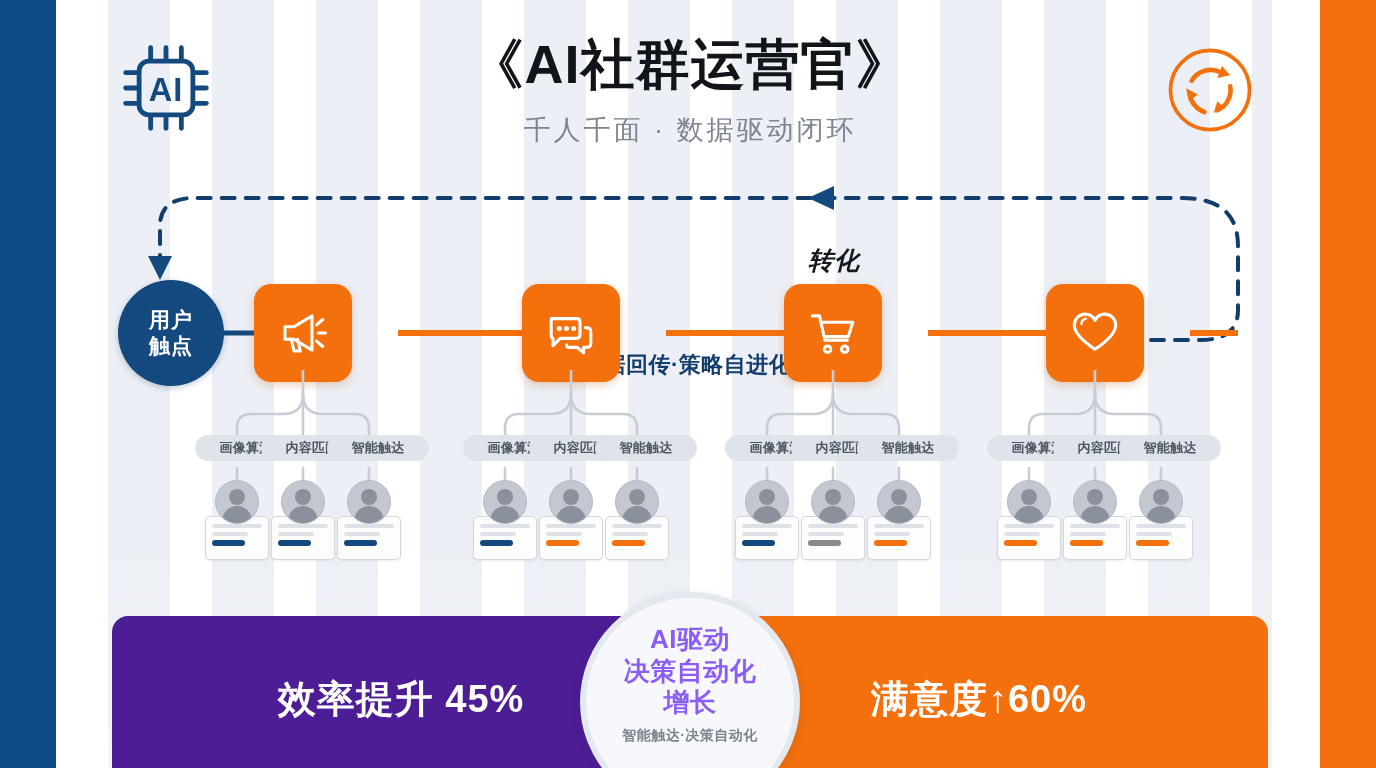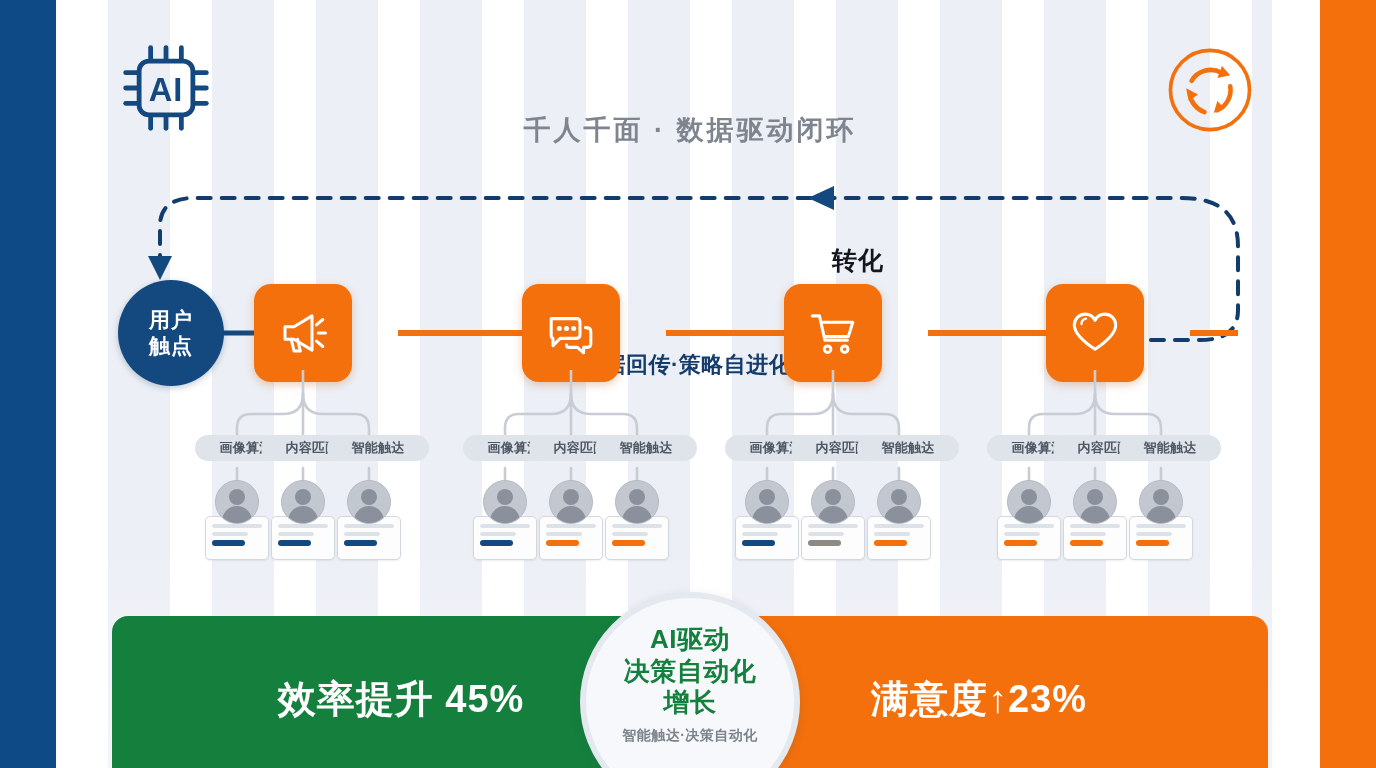--- a/index.html
+++ b/index.html
@@ -32,21 +32,21 @@
 
   
   #header{position:absolute;left:0;top:0;width:1164px;height:170px;}
   .title{
     position:absolute;left:0;right:0;top:36px;text-align:center;
     font-size:54px;font-weight:bold;color:#111418;letter-spacing:1px;
     line-height:1.05;white-space:nowrap;
   }
   .subtitle{
     position:absolute;left:0;right:0;top:112px;text-align:center;
-    font-size:27px;font-weight:bold;color:#7e858f;letter-spacing:3px;
+    font-size:27px;font-weight:normal;color:#7e858f;letter-spacing:3px;
     white-space:nowrap;
   }
   #ai-chip{position:absolute;left:10px;top:40px;width:96px;height:96px;}
   #loop-badge{position:absolute;right:16px;top:44px;width:92px;height:92px;}
 
   
   #loopwrap{position:absolute;left:0;top:168px;width:1164px;height:220px;pointer-events:none;}
   .loop-label{
     position:absolute;left:420px;top:182px;
     font-size:22px;font-weight:bold;color:#123c6b;letter-spacing:.5px;
@@ -88,31 +88,31 @@
     border:1px solid #d3d8e0;border-radius:5px;padding:7px 6px 0;box-sizing:border-box;
     box-shadow:0 1px 2px rgba(70,85,110,.10);
   }
   .ln{height:4px;border-radius:2px;background:#dde1e8;margin-bottom:4px;}
   .ln.w1{width:100%;} .ln.w2{width:72%;}
   .bar{height:6px;width:66%;border-radius:3px;margin-top:3px;}
 
   
   #bottom{position:absolute;left:0;top:616px;width:1164px;height:152px;}
   .band{position:absolute;top:0;height:152px;}
-  .band-l{left:4px;width:578px;background:#15803d;border-radius:16px 0 0 0;}
+  .band-l{left:4px;width:578px;background:#4c1d95;border-radius:16px 0 0 0;}
   .band-r{left:582px;width:578px;background:#f4700c;border-radius:0 16px 0 0;}
   .band-txt{position:absolute;top:58px;width:100%;text-align:center;color:#fff;
     font-size:38px;font-weight:bold;letter-spacing:1px;white-space:nowrap;}
   #roi{
     position:absolute;left:472px;top:-24px;width:220px;height:220px;border-radius:50%;
     background:#f7f8fb;border:6px solid #e4e8ef;
     display:flex;flex-direction:column;align-items:center;justify-content:flex-start;
     padding-top:26px;box-sizing:border-box;box-shadow:0 3px 10px rgba(40,60,90,.14);
   }
-  #roi .l{font-size:26px;font-weight:bold;color:#15803d;line-height:1.22;letter-spacing:.5px;}
+  #roi .l{font-size:26px;font-weight:bold;color:#8b5cf6;line-height:1.22;letter-spacing:.5px;}
   #roi .sub{margin-top:8px;font-size:14px;font-weight:bold;color:#7c838d;letter-spacing:.5px;}
 </style>
 </head>
 <body>
 
 <div id="stage">
 
   <div class="edge-bar edge-left"></div>
   <div class="edge-bar edge-right"></div>
 
@@ -134,20 +134,21 @@
           <line x1="8" y1="34" x2="21" y2="34"></line>
             <line x1="8" y1="50" x2="21" y2="50"></line>
             <line x1="8" y1="66" x2="21" y2="66"></line>
           <line x1="79" y1="34" x2="92" y2="34"></line>
             <line x1="79" y1="50" x2="92" y2="50"></line>
             <line x1="79" y1="66" x2="92" y2="66"></line>
         </g>
         <text x="50" y="64" text-anchor="middle" font-family="Liberation Sans, sans-serif" font-size="34" font-weight="bold" fill="#14497f" letter-spacing="1">AI</text>
       </svg>
 
+      <div class="title">《AI社群运营官》</div>
       <div class="subtitle">千人千面 · 数据驱动闭环</div>
 
       <svg id="loop-badge" viewBox="0 0 100 100">
         <circle cx="50" cy="50" r="43" fill="none" stroke="#f4700c" stroke-width="4"></circle>
         <g fill="none" stroke="#f4700c" stroke-width="5" stroke-linecap="round">
           <path d="M30 40 A24 24 0 0 1 62 31"></path>
           <path d="M72 46 A24 24 0 0 1 58 72"></path>
           <path d="M44 74 A24 24 0 0 1 28 54"></path>
         </g>
         <g fill="#f4700c">
@@ -200,21 +201,21 @@
             <path d="M46 24 Q52 24 52 28 L52 42 Q52 46 48 46 L44 46 L44 52 L37 46 L28 46 Q25 46 25 43"></path>
           </g>
           <g fill="#fff">
               <circle cx="17" cy="25" r="2.8"></circle>
               <circle cx="25" cy="25" r="2.8"></circle>
               <circle cx="33" cy="25" r="2.8"></circle>
             </g>
         </svg>
       </div>
 
-      <div class="stage-label" style="left:680px;">转化</div>
+      <div class="stage-label" style="left:656px;font-style:italic;">转化</div>
       <div class="stage-node" style="left:676px;">
         <svg width="54" height="54" viewBox="0 0 60 60">
           <g fill="none" stroke="#fff" stroke-width="3.4" stroke-linecap="round" stroke-linejoin="round">
             <path d="M7 11 L15 11 L21 38 L46 38"></path>
             <path d="M17 18 L52 18 L47 34 L21 34"></path>
             <circle cx="24" cy="48" r="3.6"></circle>
               <circle cx="43" cy="48" r="3.6"></circle>
           </g>
         </svg>
       </div>
@@ -416,21 +417,21 @@
           <div class="bar" style="background: rgb(244, 112, 12);"></div>
         </div>
       </div>
     </div>
 
     <div id="bottom">
       <div class="band band-l">
         <div class="band-txt">效率提升 45%</div>
       </div>
       <div class="band band-r">
-        <div class="band-txt">满意度↑23%</div>
+        <div class="band-txt">满意度↑60%</div>
       </div>
 
       <div id="roi">
         <div class="l">AI驱动</div>
         <div class="l">决策自动化</div>
         <div class="l">增长</div>
         <div class="sub">智能触达·决策自动化</div>
       </div>
     </div>
 

